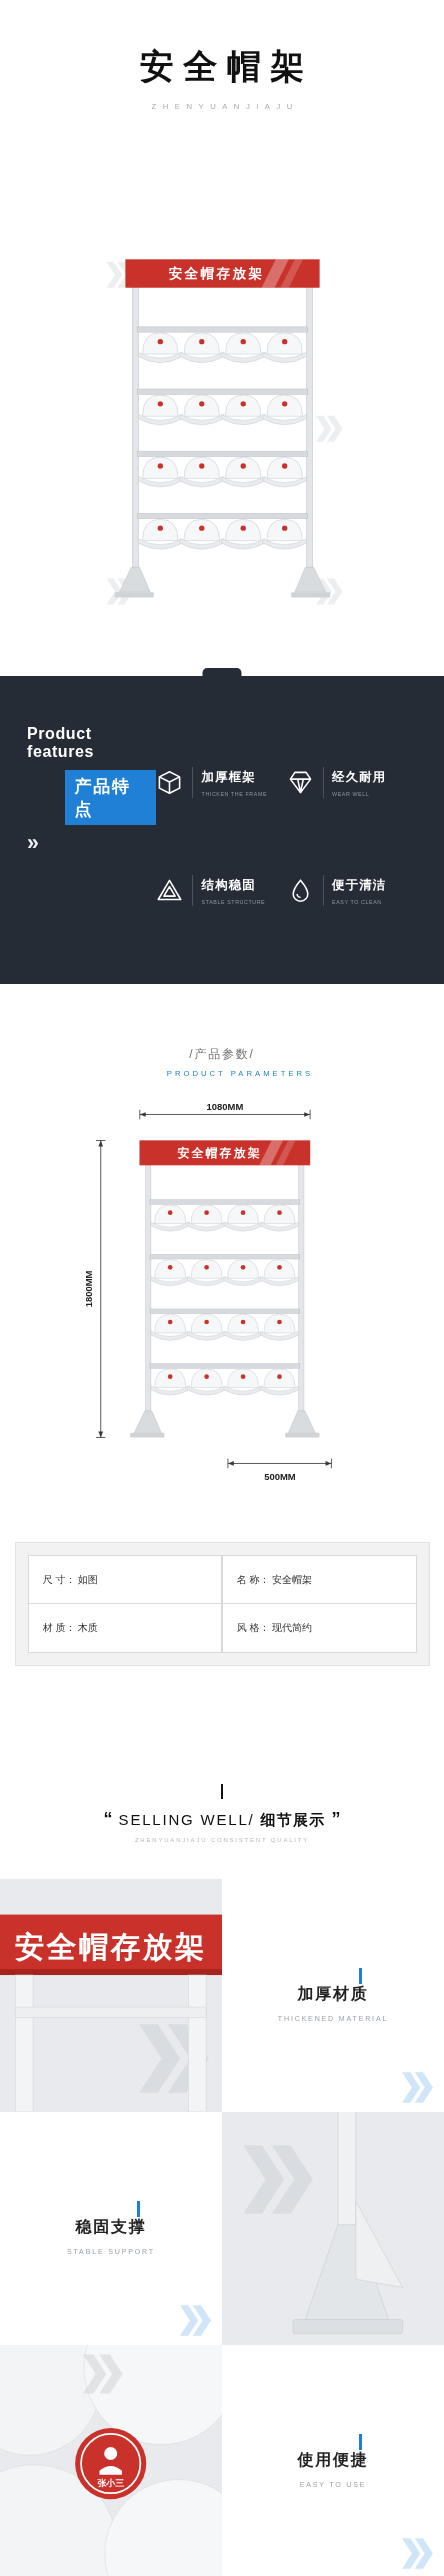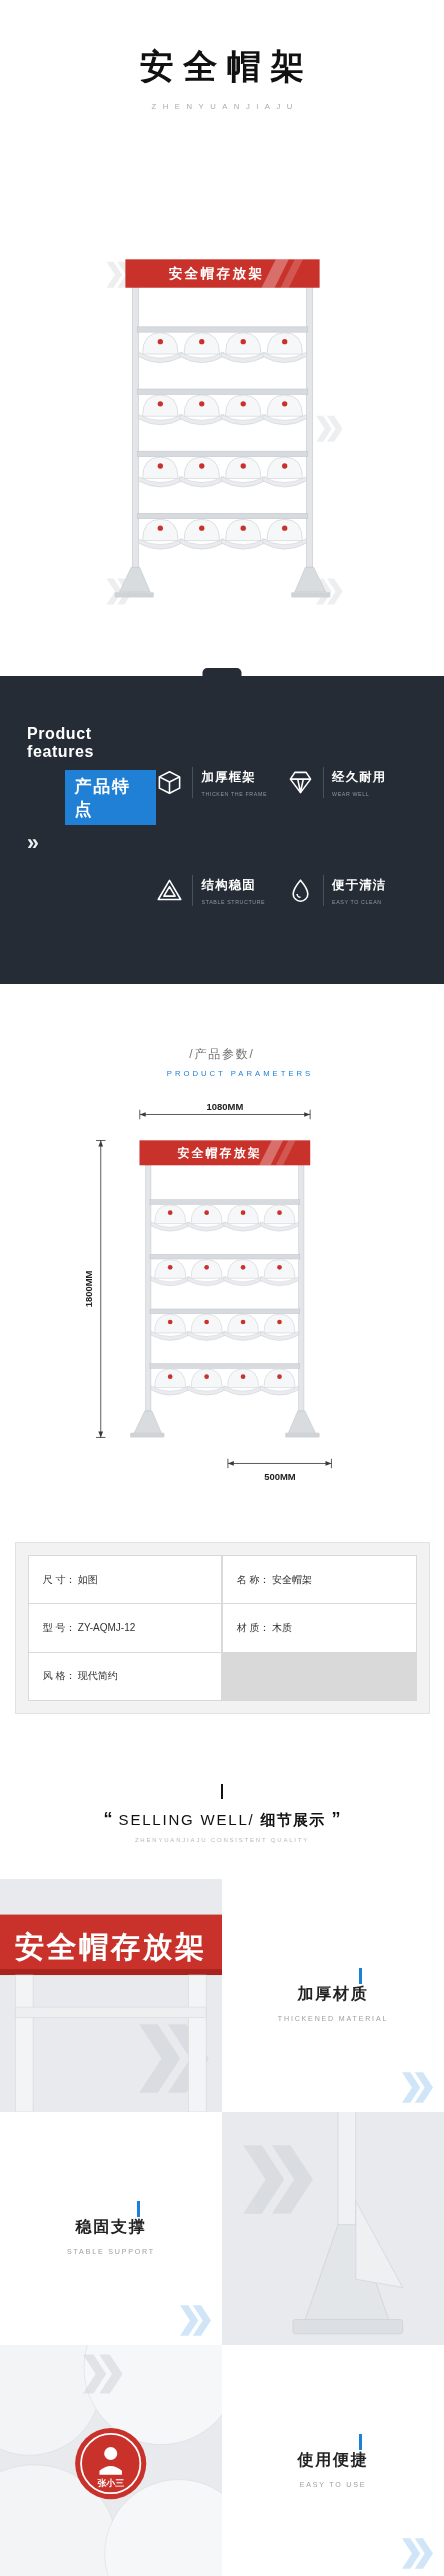--- a/index.html
+++ b/index.html
@@ -257,23 +257,20 @@
 <div class="sec-specs">
   <div class="spec-panel">
     <div class="spec-grid">
       <div class="spec-cell">
         <span class="spec-label">尺 寸：</span><span class="spec-value">如图</span>
       </div>
       <div class="spec-cell">
         <span class="spec-label">名 称：</span><span class="spec-value">安全帽架</span>
       </div>
       <div class="spec-cell">
-        <span class="spec-label">型 号：</span><span class="spec-value">ZY-AQMJ-12</span>
-      </div>
-      <div class="spec-cell">
         <span class="spec-label">材 质：</span><span class="spec-value">木质</span>
       </div>
       <div class="spec-cell">
         <span class="spec-label">风 格：</span><span class="spec-value">现代简约</span>
       </div>
     </div>
   </div>
 </div>
 
 <div class="sec-selling">

